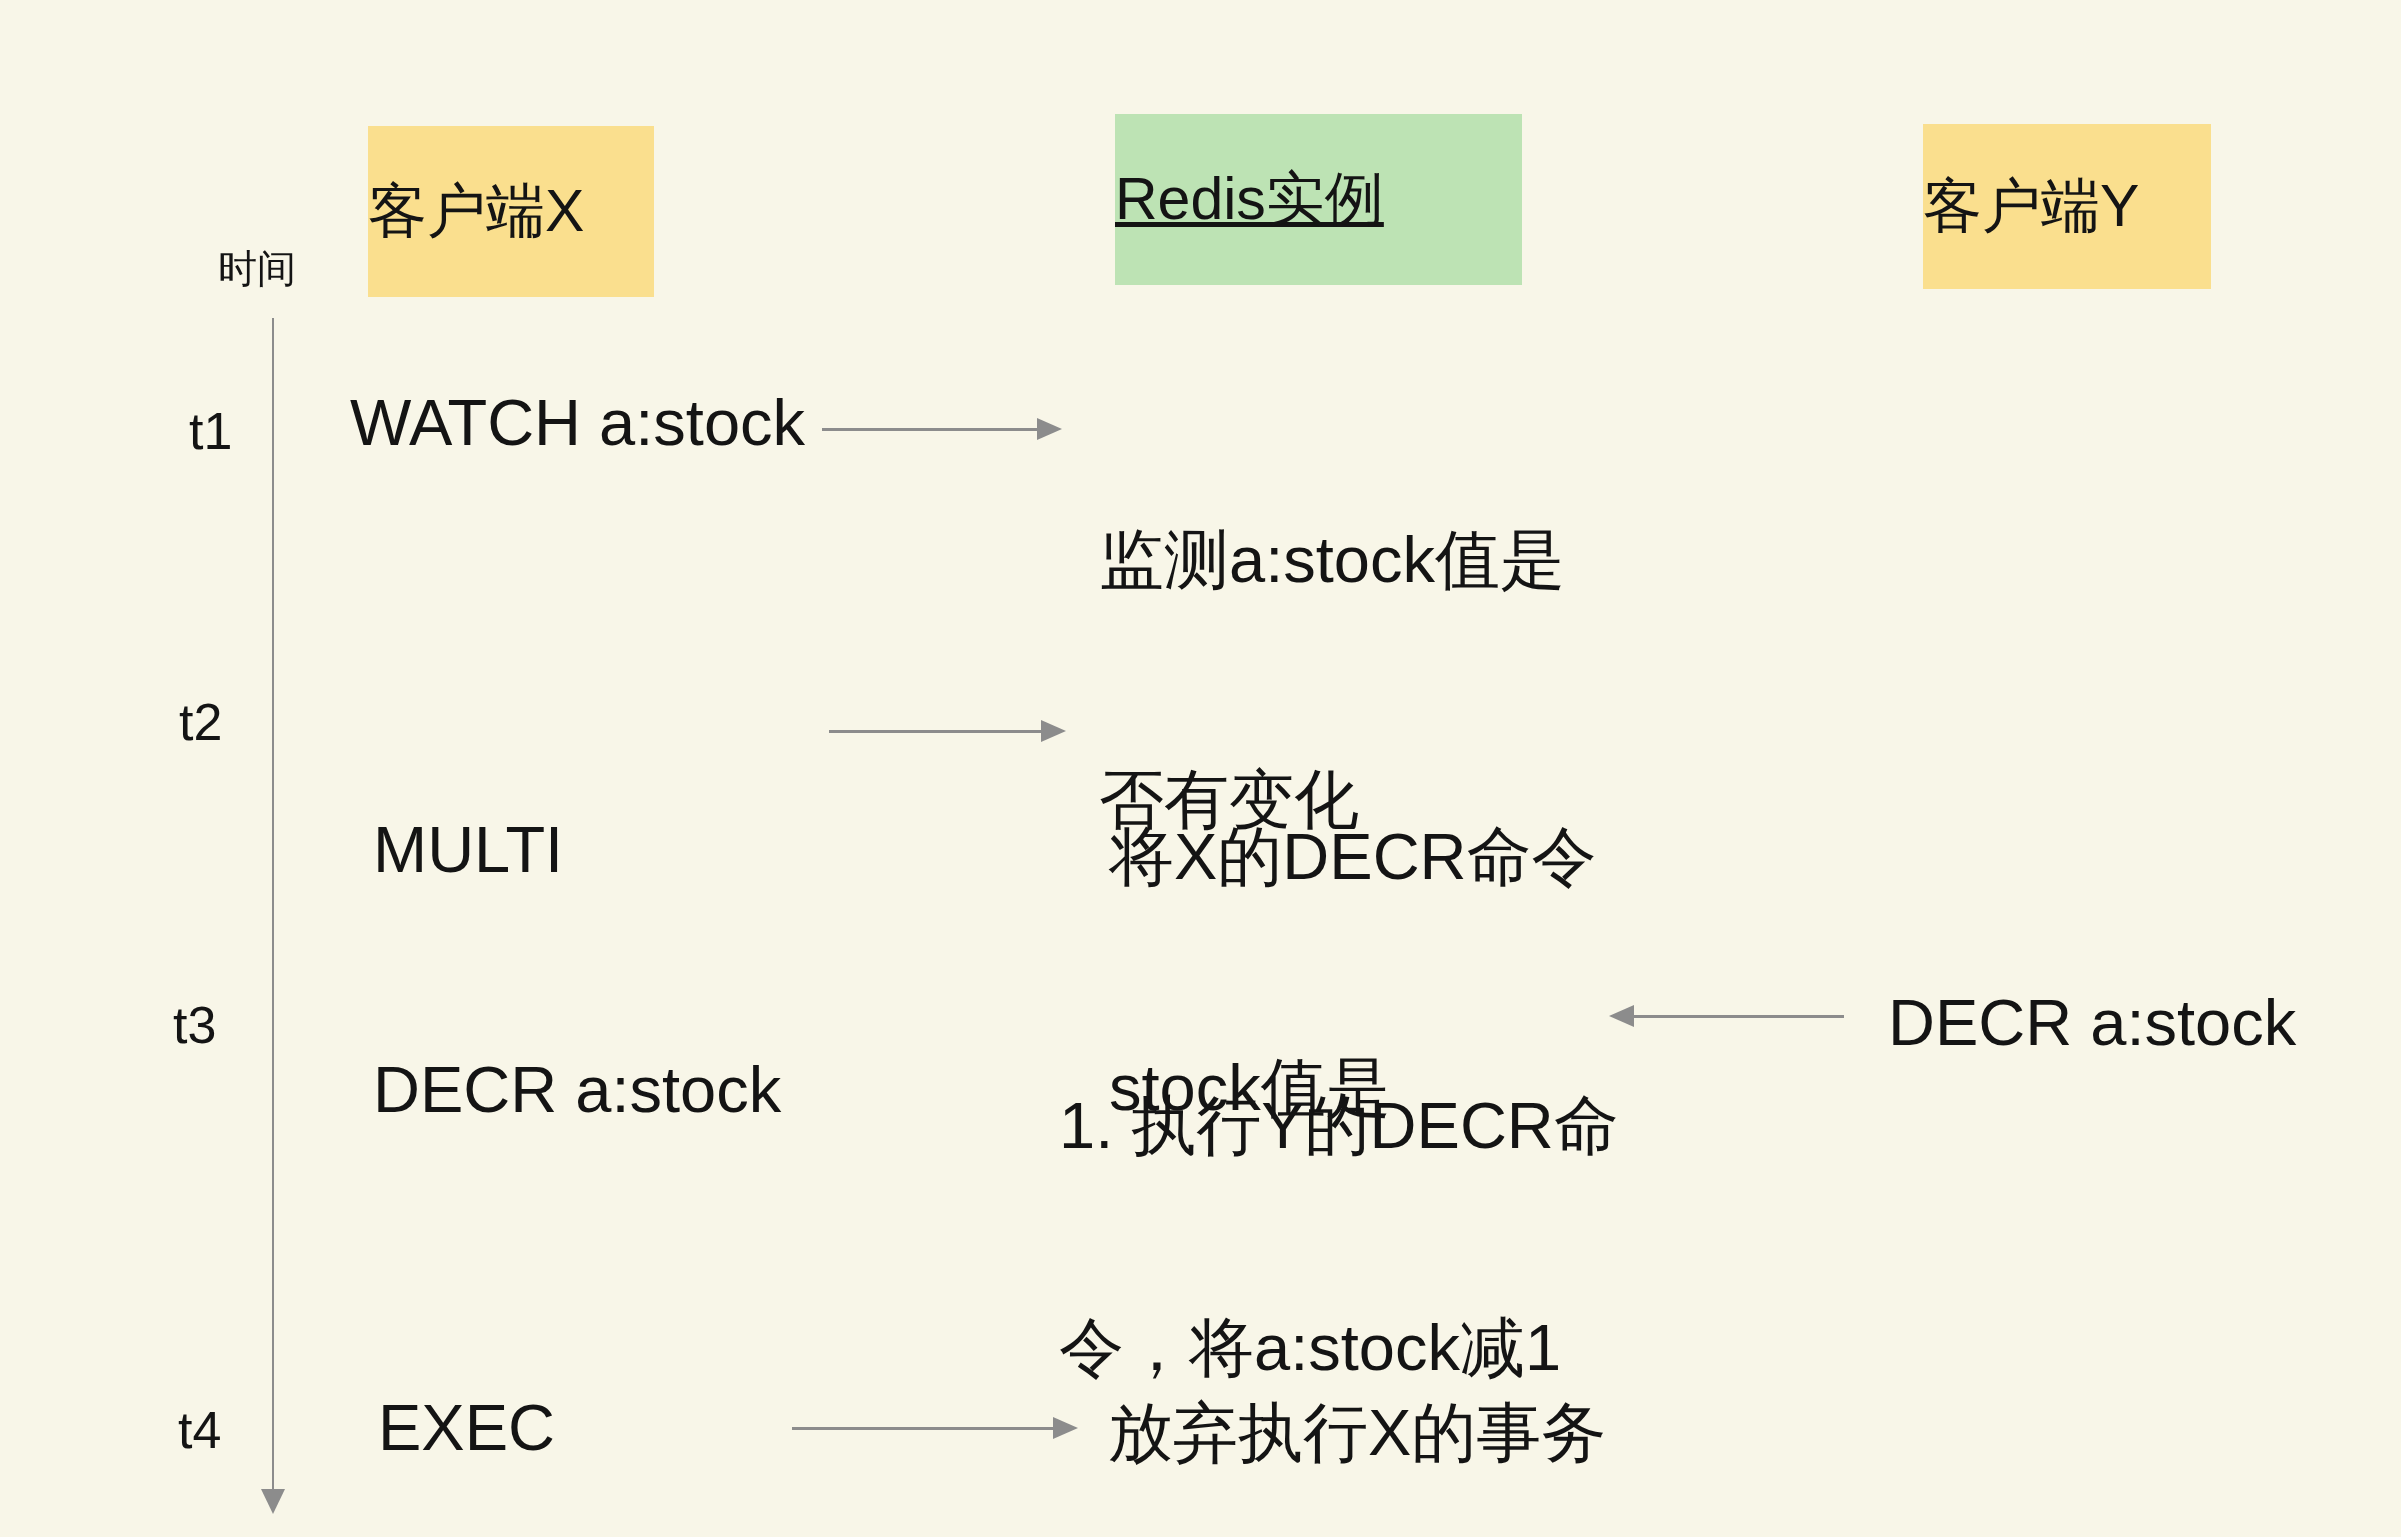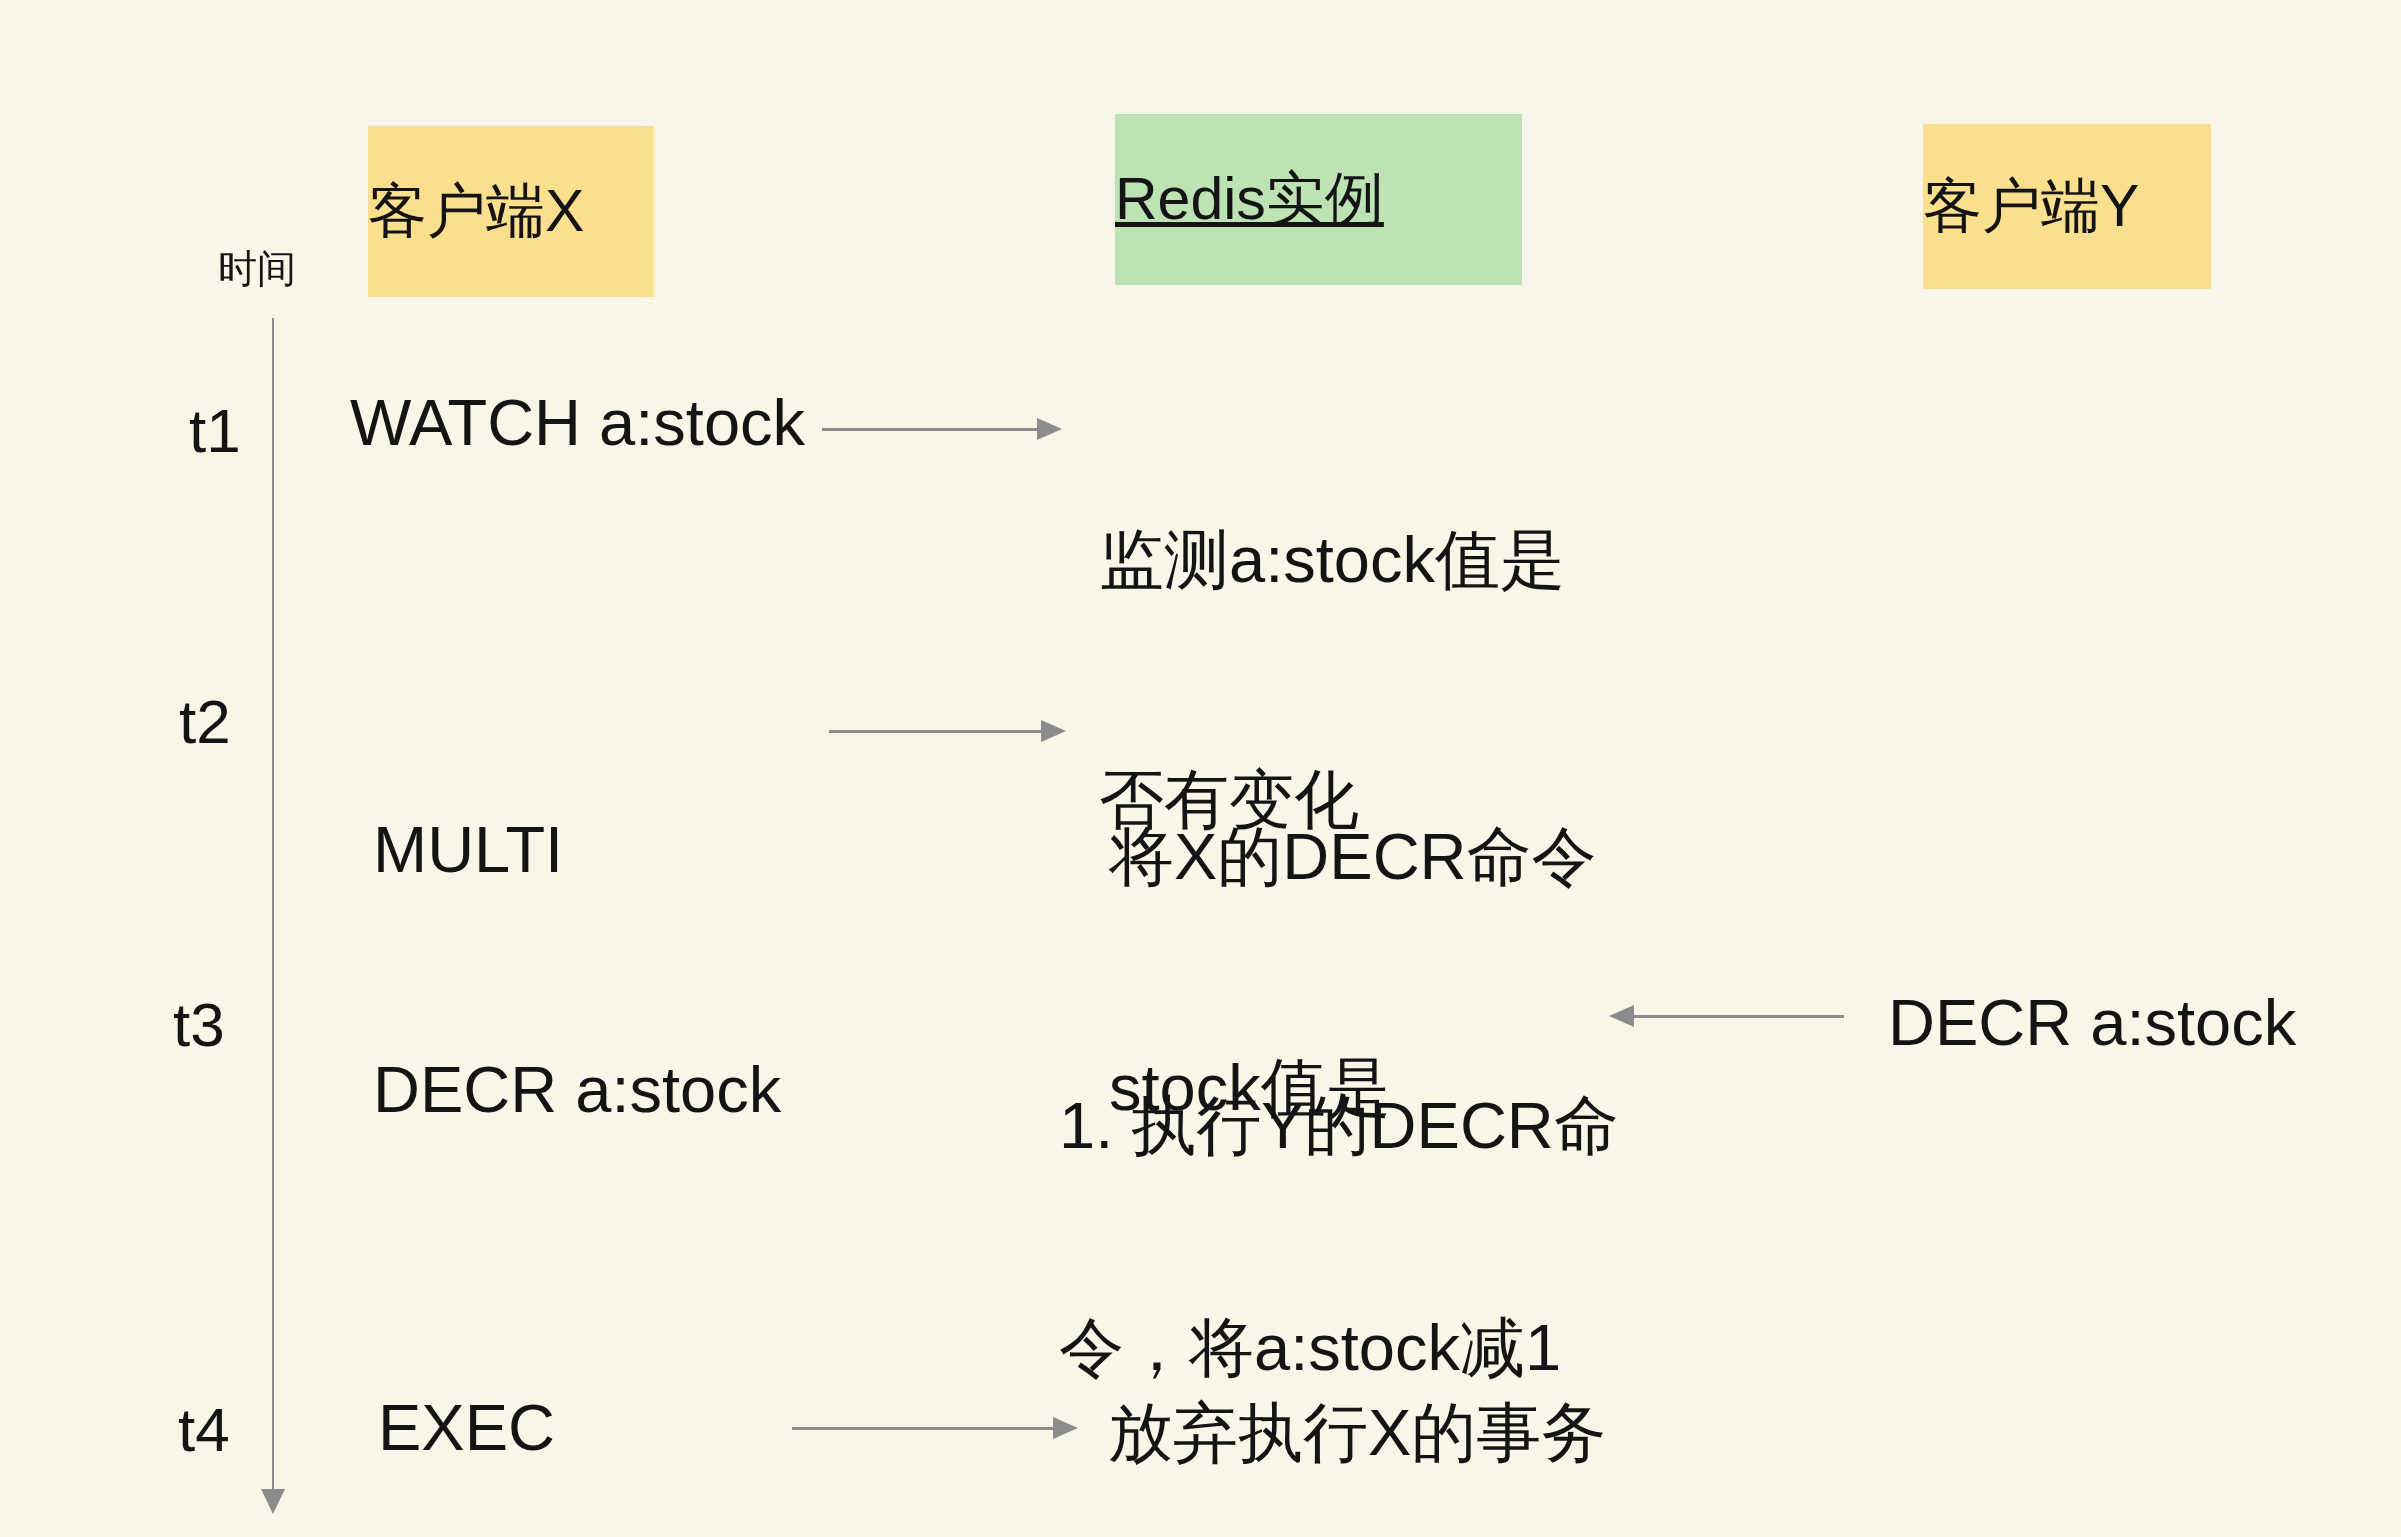--- a/index.html
+++ b/index.html
@@ -34,21 +34,21 @@
     line-height:80px;
     white-space:pre;
   }
   .axis-label{
     position:absolute;
     font-size:39px;
     line-height:64px;
   }
   .tick{
     position:absolute;
-    font-size:62px;
+    font-size:52px;
     line-height:64px;
   }
   .time-axis-line{
     position:absolute;
     left:272px; top:318px;
     width:2.4px; height:1173px;
     background:var(--arrow);
   }
   .time-axis-head{
     position:absolute;

